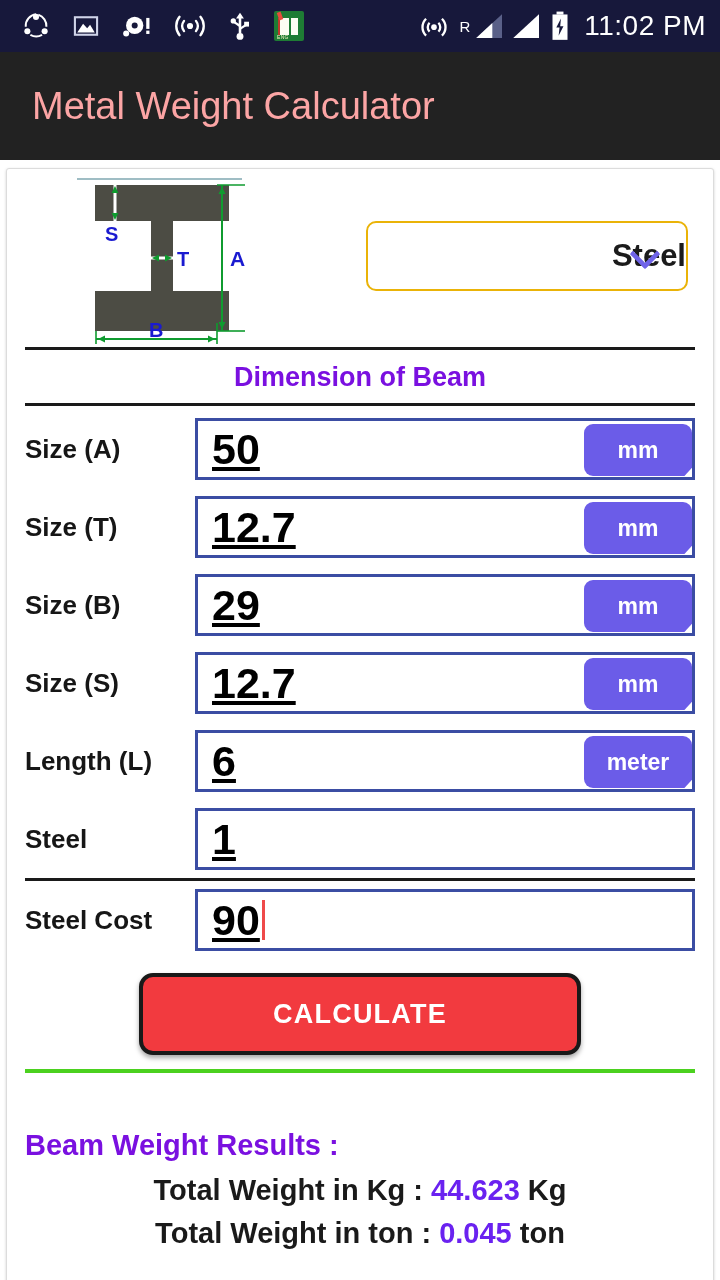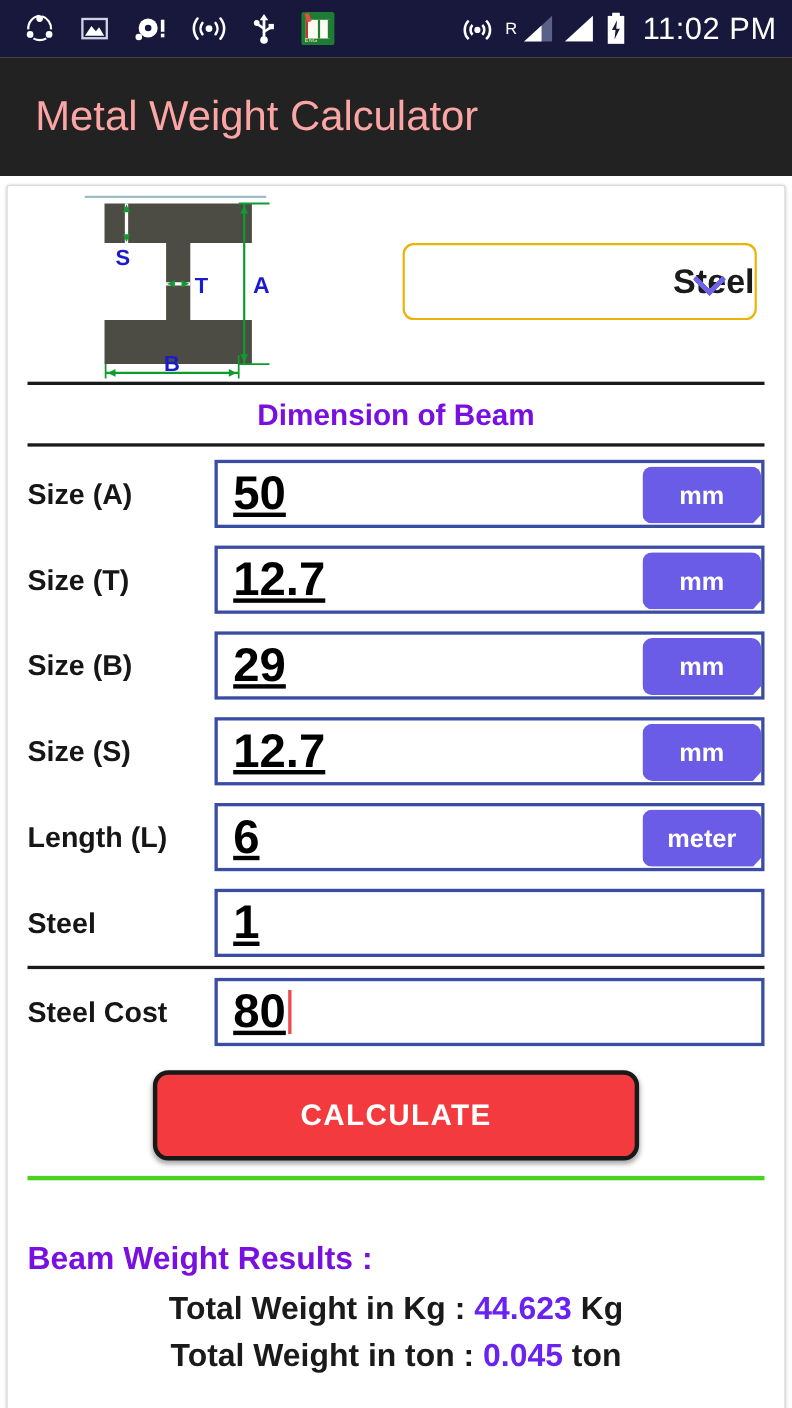--- a/index.html
+++ b/index.html
@@ -319,21 +319,21 @@
       <div class="row">
         <div class="lbl">Steel</div>
         <div class="field">
           <span class="val">1</span>
         </div>
       </div>
       <div class="hr-black"></div>
       <div class="row">
         <div class="lbl">Steel Cost</div>
         <div class="field">
-          <span class="val">80</span>
+          <span class="val">90</span>
           <span class="caret"></span>
         </div>
       </div>
     </div>
 
   <div class="calcwrap">
     <div class="calcbtn">CALCULATE</div>
   </div>
 
   <div class="hr-green"></div>

